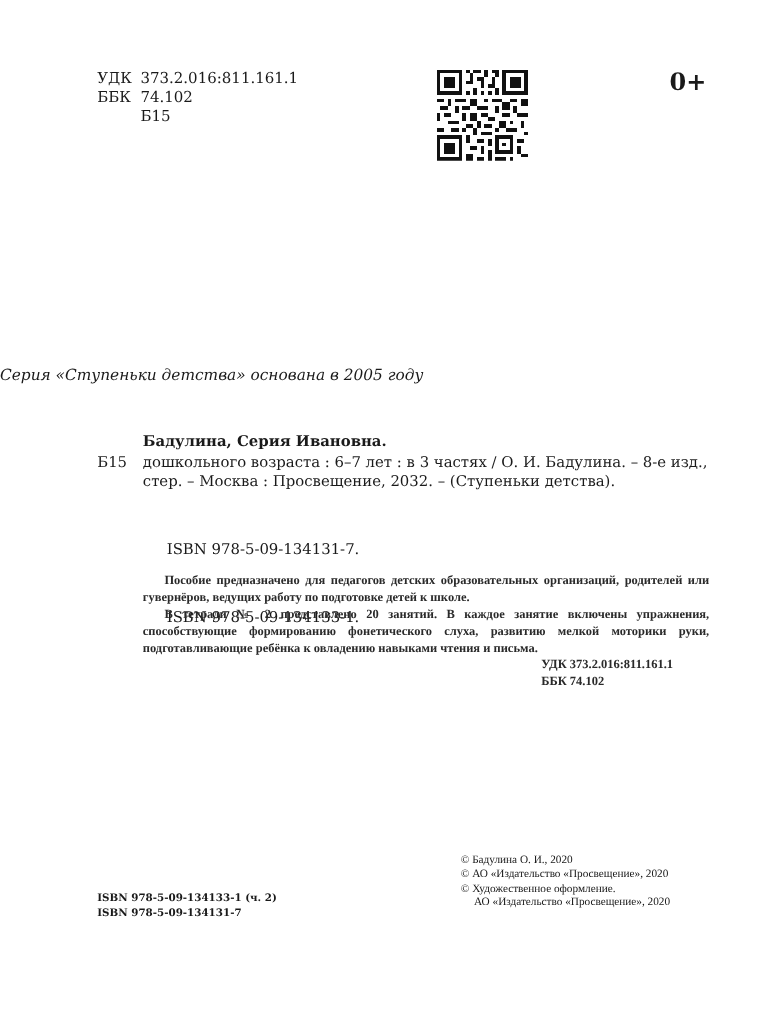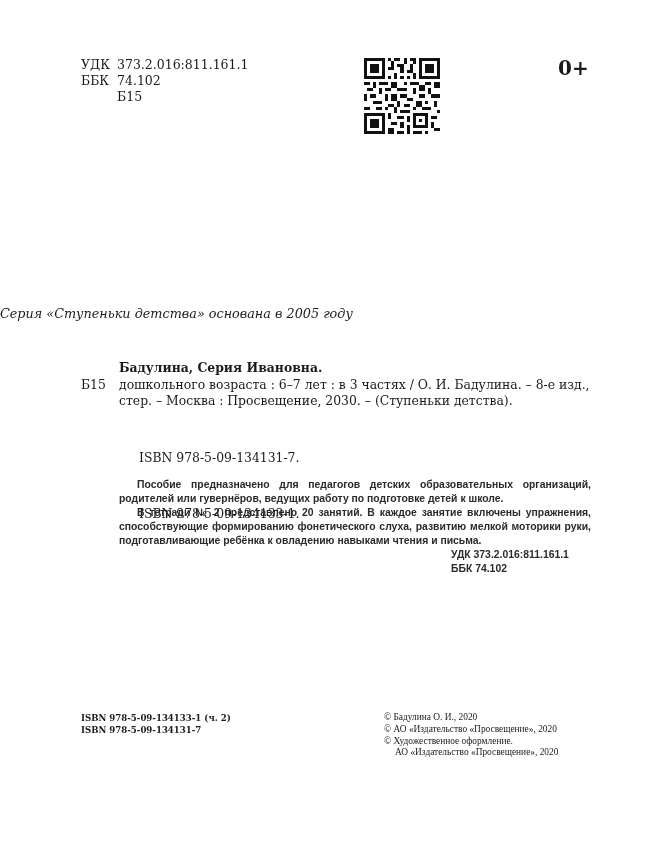--- a/index.html
+++ b/index.html
@@ -77,32 +77,32 @@
     .biblio .isbnrow { padding-left: 58px; white-space: nowrap; margin-top: 40px; }
 
     
     .annot {
       left: 119px; top: 478px;
       width: 472px;
       font-size: 10.4px;
       line-height: 14px;
       font-weight: bold;
       color: #2a2a2a;
-      font-family: Liberation Sans, sans-serif;
+      font-family: Liberation Serif, serif;
       text-align: justify;
     }
     .annot p { margin: 0; text-indent: 18px; }
     .annot .codes {
       padding-left: 332px;
       white-space: nowrap;
     }
 
     
     .isbn-bottom {
-      left: 81px; top: 713px;
+      left: 81px; top: 744px;
       font-size: 8.6px;
       line-height: 11.5px;
       font-weight: bold;
       font-family: "DejaVu Serif", serif;
       white-space: nowrap;
     }
 
     
     .copyright {
       left: 384px; top: 712px;
@@ -215,21 +215,21 @@
 
 <div class="abs age">0+</div>
 
 <div class="abs series">Серия «Ступеньки детства» основана в 2005 году</div>
 
 <div class="abs biblio">
   <div class="author">Бадулина, Серия Ивановна.</div>
   <div class="main">
     <span class="code">Б15</span>
     <span class="line">дошкольного возраста : 6–7 лет : в 3 частях / О. И. Бадулина. – 8-е изд.,</span>
-    <span class="line">стер. – Москва : Просвещение, 2030. – (Ступеньки детства).</span>
+    <span class="line">стер. – Москва : Просвещение, 2032. – (Ступеньки детства).</span>
   </div>
   <div class="isbnrow">ISBN 978-5-09-134131-7.</div>
   <div class="isbnrow">ISBN 978-5-09-134133-1.</div>
 </div>
 
 <div class="abs annot">
   <p>Пособие предназначено для педагогов детских образовательных организаций, родителей или гувернёров, ведущих работу по подготовке детей к школе.</p>
   <p>В тетради № 2 представлено 20 занятий. В каждое занятие включены упражнения, способствующие формированию фонетического слуха, развитию мелкой моторики руки, подготавливающие ребёнка к овладению навыками чтения и письма.</p>
   <div class="codes">УДК 373.2.016:811.161.1</div>
   <div class="codes">ББК 74.102</div>

